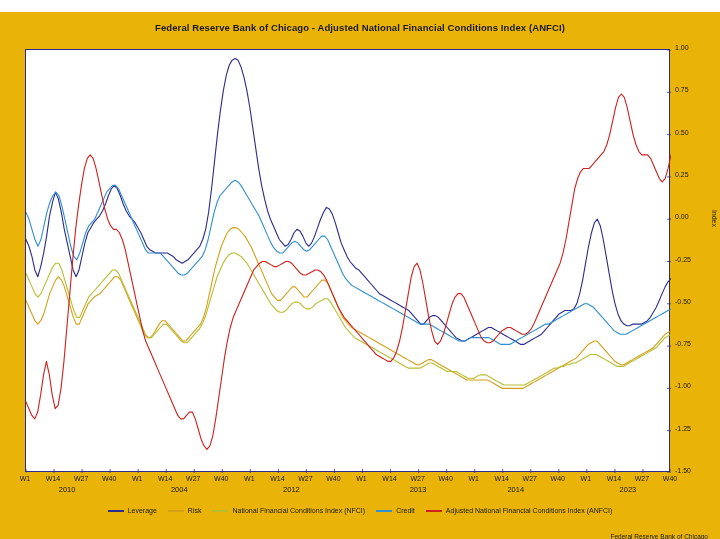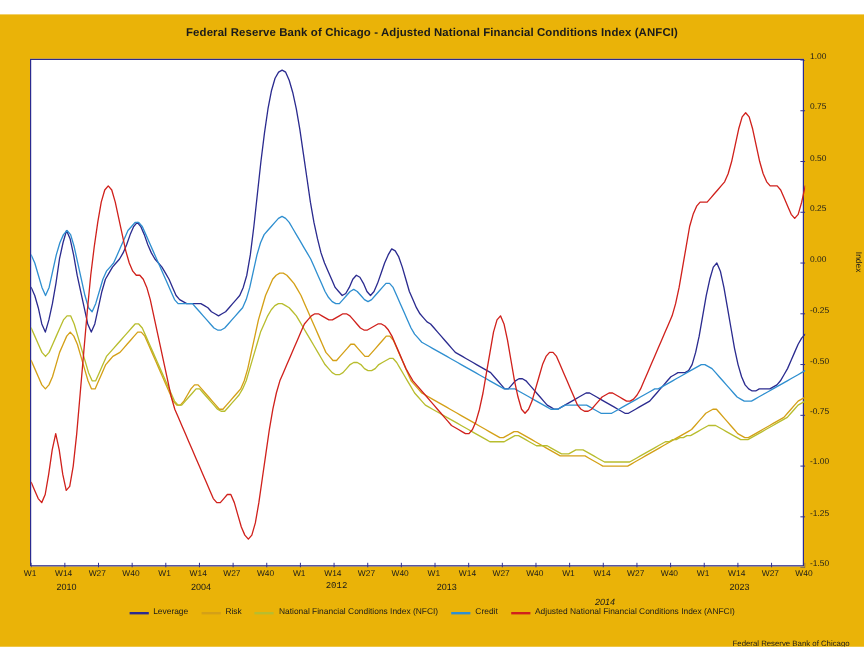--- a/index.html
+++ b/index.html
@@ -71,21 +71,21 @@
     font-size: 7px;
     color: #1a1a1a;
     text-align: center;
     white-space: nowrap;
     width: 26px;
   }
   .xyear-label {
     position: absolute;
     font-size: 7.5px;
     color: #1a1a1a;
-    text-align: left;
+    text-align: center;
     white-space: nowrap;
     width: 40px;
   }
   #legend {
     position: absolute;
     left: 0;
     top: 495px;
     width: 720px;
     display: flex;
     justify-content: center;
@@ -225,17 +225,17 @@
     <div class="xtick-label" style="left: 460.696px; top: 463px;">W1</div>
     <div class="xtick-label" style="left: 488.739px; top: 463px;">W14</div>
     <div class="xtick-label" style="left: 516.783px; top: 463px;">W27</div>
     <div class="xtick-label" style="left: 544.826px; top: 463px;">W40</div>
     <div class="xtick-label" style="left: 572.87px; top: 463px;">W1</div>
     <div class="xtick-label" style="left: 600.913px; top: 463px;">W14</div>
     <div class="xtick-label" style="left: 628.957px; top: 463px;">W27</div>
     <div class="xtick-label" style="left: 657px; top: 463px;">W40</div>
     <div class="xyear-label" style="left: 47.0652px; top: 473px;">2010</div>
     <div class="xyear-label" style="left: 159.239px; top: 473px;">2004</div>
-    <div class="xyear-label" style="left: 271.413px; top: 473px; font-family: Liberation Mono, monospace;">2012</div>
-    <div class="xyear-label" style="left: 364px; top: 473px;">2013</div>
-    <div class="xyear-label" style="left: 495.761px; top: 485px; font-style: italic;">2014</div>
+    <div class="xyear-label" style="left: 271.413px; top: 473px;">2012</div>
+    <div class="xyear-label" style="left: 398px; top: 473px;">2013</div>
+    <div class="xyear-label" style="left: 495.761px; top: 473px;">2014</div>
     <div class="xyear-label" style="left: 607.935px; top: 473px;">2023</div>
   </div>
 
 </body></html>

